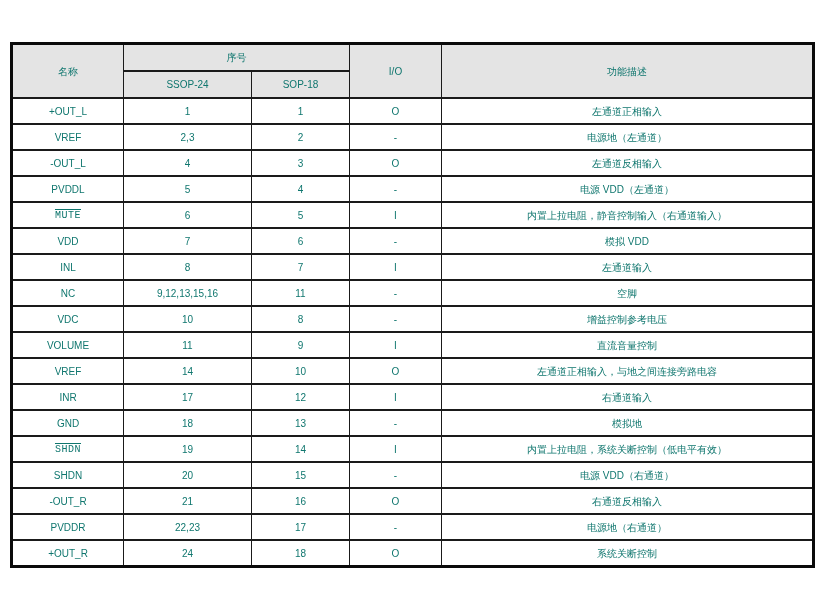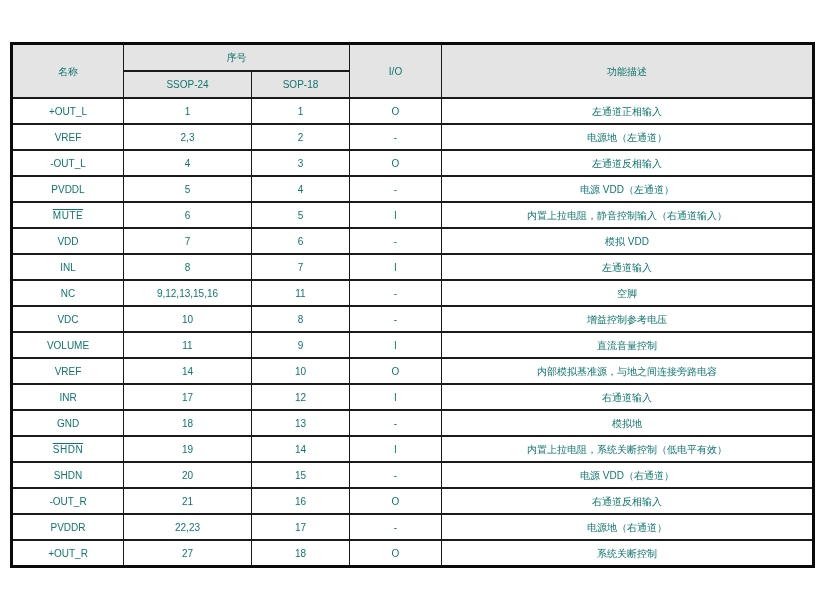--- a/index.html
+++ b/index.html
@@ -41,21 +41,21 @@
     overflow: hidden;
     white-space: nowrap;
   }
   table.pin-table thead th {
     background: #e4e4e4;
     font-weight: normal;
     height: 25px;
   }
   .ov {
     text-decoration: overline;
-    font-family: Liberation Sans, sans-serif;
+    font-family: Liberation Mono, monospace;
     letter-spacing: 0.5px;
   }
 </style>
 </head>
 <body>
 
 <div class="page">
   <table class="pin-table">
     <colgroup>
       <col style="width:112px">
@@ -145,21 +145,21 @@
           <td>11</td>
           <td>9</td>
           <td>I</td>
           <td>直流音量控制</td>
         </tr>
         <tr>
           <td>VREF</td>
           <td>14</td>
           <td>10</td>
           <td>O</td>
-          <td>内部模拟基准源，与地之间连接旁路电容</td>
+          <td>左通道正相输入，与地之间连接旁路电容</td>
         </tr>
         <tr>
           <td>INR</td>
           <td>17</td>
           <td>12</td>
           <td>I</td>
           <td>右通道输入</td>
         </tr>
         <tr>
           <td>GND</td>
@@ -191,20 +191,20 @@
         </tr>
         <tr>
           <td>PVDDR</td>
           <td>22,23</td>
           <td>17</td>
           <td>-</td>
           <td>电源地（右通道）</td>
         </tr>
         <tr>
           <td>+OUT_R</td>
-          <td>27</td>
+          <td>24</td>
           <td>18</td>
           <td>O</td>
           <td>系统关断控制</td>
         </tr>
       </tbody>
   </table>
 </div>
 
 </body></html>

